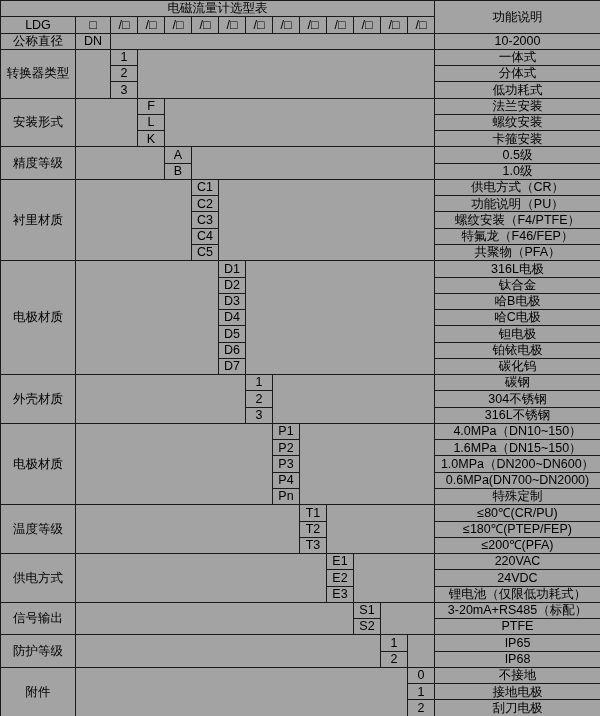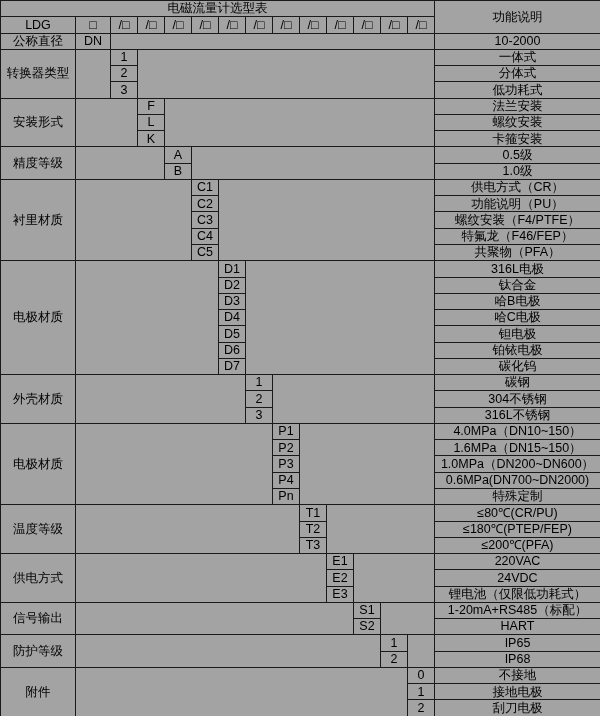--- a/index.html
+++ b/index.html
@@ -242,25 +242,25 @@
       </tr>
       <tr>
         <td class="code-cell">E3</td>
         <td class="func-cell">锂电池（仅限低功耗式）</td>
       </tr>
       <tr>
         <td class="label-cell" rowspan="2">信号输出</td>
         <td rowspan="2" colspan="10"></td>
         <td class="code-cell">S1</td>
         <td rowspan="2" colspan="2"></td>
-        <td class="func-cell">1-20mA+RS485（标配）</td>
+        <td class="func-cell">3-20mA+RS485（标配）</td>
       </tr>
       <tr>
         <td class="code-cell">S2</td>
-        <td class="func-cell">HART</td>
+        <td class="func-cell">PTFE</td>
       </tr>
       <tr>
         <td class="label-cell" rowspan="2">防护等级</td>
         <td rowspan="2" colspan="11"></td>
         <td class="code-cell">1</td>
         <td rowspan="2" colspan="1"></td>
         <td class="func-cell">IP65</td>
       </tr>
       <tr>
         <td class="code-cell">2</td>

